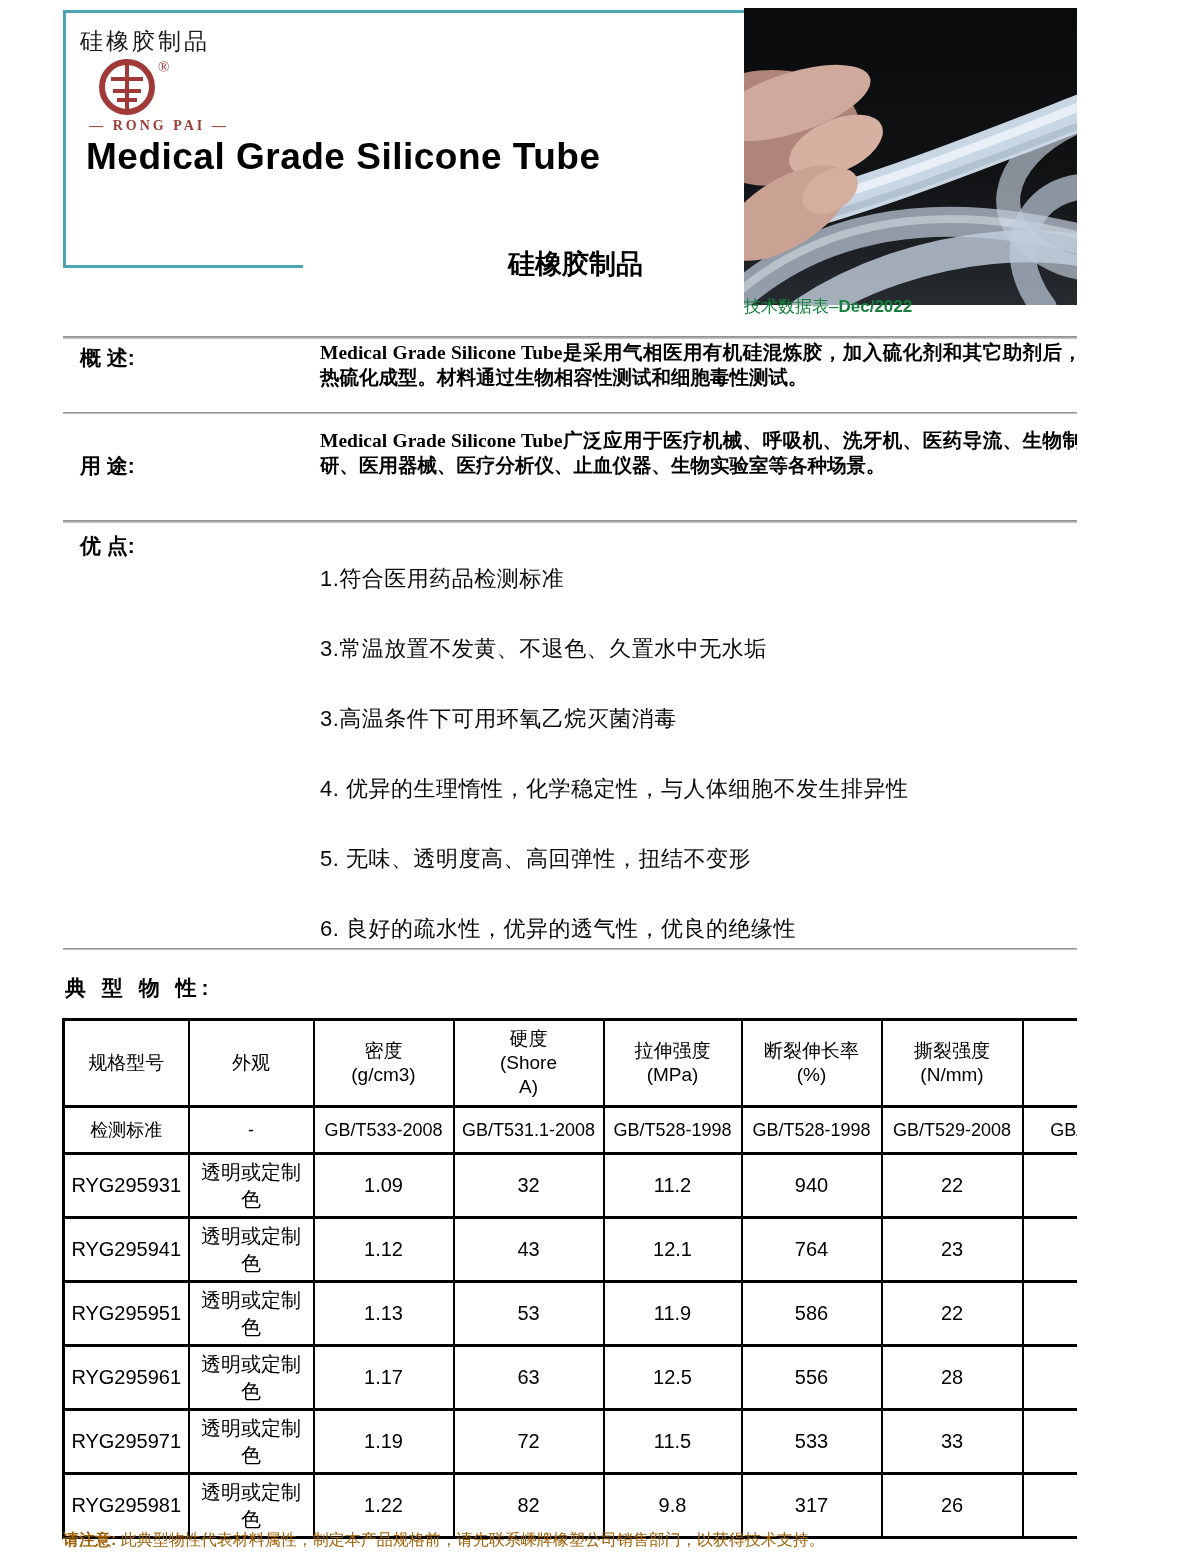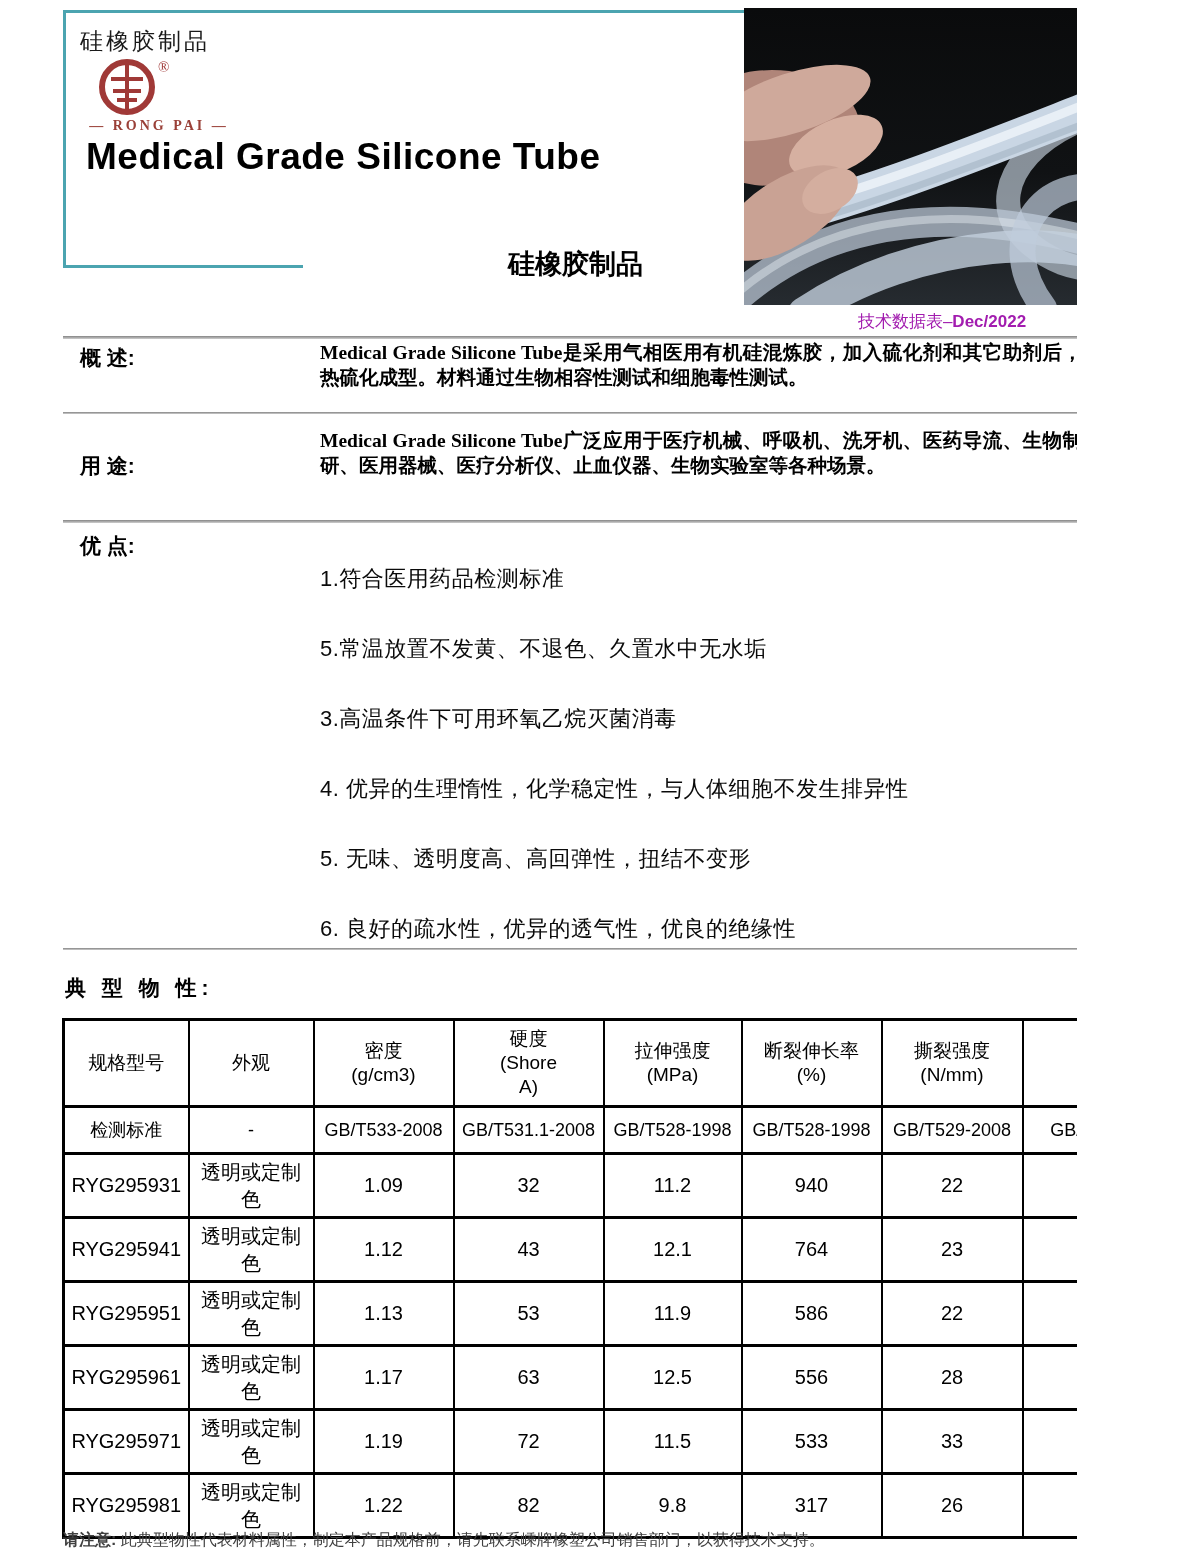--- a/index.html
+++ b/index.html
@@ -21,21 +21,21 @@
 
   .category{left:80px;top:26px;font-size:23px;letter-spacing:3px;color:#1a1a1a;}
   .logo-wrap{left:96px;top:56px;width:160px;}
   .rongpai{left:84px;top:118px;width:150px;text-align:center;
     font-family:"Liberation Serif","DejaVu Serif",serif;
     color:#9a4038;font-size:14px;letter-spacing:3px;font-weight:bold;}
   .title-en{left:86px;top:136px;font-size:37px;font-weight:bold;letter-spacing:0.5px;color:#000;}
   .title-zh{left:508px;top:246px;font-size:27px;font-weight:bold;color:#000;}
 
   .photo{left:744px;top:8px;width:396px;height:297px;}
-  .datasheet-line{left:744px;top:310px;width:396px;text-align:center;font-size:17px;color:#a21caf;}
+  .datasheet-line{left:744px;top:295px;width:396px;text-align:left;font-size:17px;color:#15803d;}
   .datasheet-line .date{font-weight:bold;}
 
   .sep{left:63px;width:1122px;height:3px;background:linear-gradient(#848484,#cfcfcf);}
   .sep1{top:336px;}
   .sep2{top:412px;height:2px;}
   .sep3{top:520px;}
   .sep4{top:948px;height:2px;}
 
   .sec-label{font-size:21px;font-weight:bold;color:#000;text-align:right;}
   .para{
@@ -66,21 +66,21 @@
     text-align:center;vertical-align:middle;
     padding:0 2px;font-weight:normal;
     overflow:hidden;
   }
   table.props{border:3px solid #000;}
   table.props thead th{height:84px;line-height:1.25;font-size:19px;}
   table.props tbody tr:first-child td{height:44px;font-size:18px;}
   table.props tbody td{height:61px;font-size:20px;}
   table.props td:first-child,table.props th:first-child{border-left:none;}
 
-  .footer{left:63px;top:1530px;font-size:16px;color:#404040;}
+  .footer{left:63px;top:1530px;font-size:16px;color:#a16207;}
   .footer .lead{font-weight:bold;}
 </style>
 </head>
 <body>
 
 <div class="page">
 
   <div class="abs teal teal-top"></div>
   <div class="abs teal teal-left"></div>
   <div class="abs teal teal-bottom"></div>
@@ -154,21 +154,21 @@
 
   <div class="abs sec-label overview-label">概 述:</div>
   <div class="abs para overview-text">Medical Grade Silicone Tube是采用气相医用有机硅混炼胶，加入硫化剂和其它助剂后，通过高温加热硫化成型。材料通过生物相容性测试和细胞毒性测试。</div>
 
   <div class="abs sec-label usage-label">用 途:</div>
   <div class="abs para usage-text">Medical Grade Silicone Tube广泛应用于医疗机械、呼吸机、洗牙机、医药导流、生物制药、医疗科研、医用器械、医疗分析仪、止血仪器、生物实验室等各种场景。</div>
 
   <div class="abs sec-label adv-label">优 点:</div>
   <ul class="abs adv-list">
     <li>1.符合医用药品检测标准</li>
-    <li>5.常温放置不发黄、不退色、久置水中无水垢</li>
+    <li>3.常温放置不发黄、不退色、久置水中无水垢</li>
     <li>3.高温条件下可用环氧乙烷灭菌消毒</li>
     <li>4. 优异的生理惰性，化学稳定性，与人体细胞不发生排异性</li>
     <li>5. 无味、透明度高、高回弹性，扭结不变形</li>
     <li>6. 良好的疏水性，优异的透气性，优良的绝缘性</li>
   </ul>
 
   <div class="abs props-title">典 型 物 性:</div>
 
   <table class="abs props">
     <colgroup>

